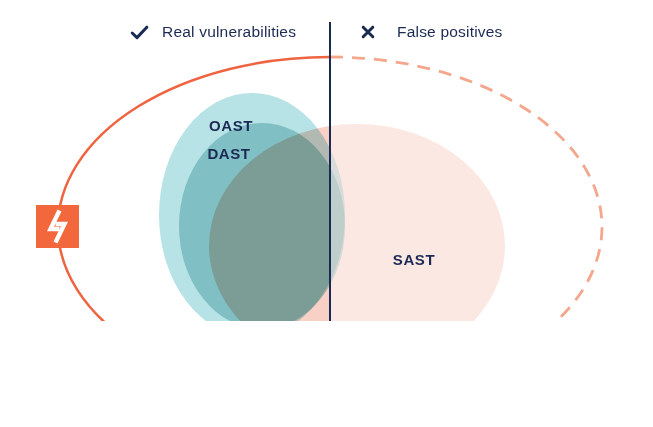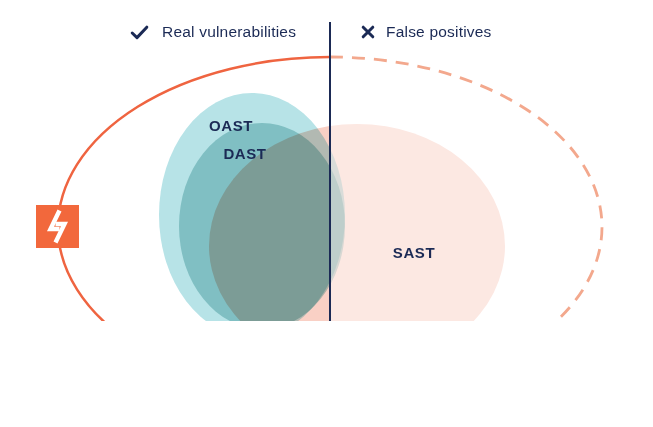--- a/index.html
+++ b/index.html
@@ -13,31 +13,31 @@
   .diagram-svg{position:absolute;left:0;top:0;}
   .blend{mix-blend-mode:multiply;}
   .hdr{
     position:absolute;top:22px;height:20px;
     display:flex;align-items:center;
     color:#1b2a55;font-size:15.5px;font-weight:500;letter-spacing:.2px;
     white-space:nowrap;
   }
   .hdr-left{left:130px;}
   .hdr-left .glyph{margin-right:13px;}
-  .hdr-right{left:361px;}
+  .hdr-right{left:361px;gap:11px;}
   .hdr-right .glyph{margin-right:11px;}
   .glyph{display:inline-flex;align-items:center;}
   .venn-label{
     position:absolute;transform:translate(-50%,-50%);
     color:#1b2a55;font-size:15px;font-weight:600;letter-spacing:.6px;
     white-space:nowrap;
   }
   .lbl-oast{left:231px;top:112px;margin-top:13px;}
-  .lbl-dast{left:229px;top:153px;margin-left:16px;}
-  .lbl-sast{left:414px;top:252px;}
+  .lbl-dast{left:229px;top:153px;}
+  .lbl-sast{left:414px;top:259px;}
   .badge{
     position:absolute;left:36px;top:205px;width:43px;height:43px;
     display:block;
   }
 </style>
 </head>
 <body>
 
 <div class="canvas">
 

